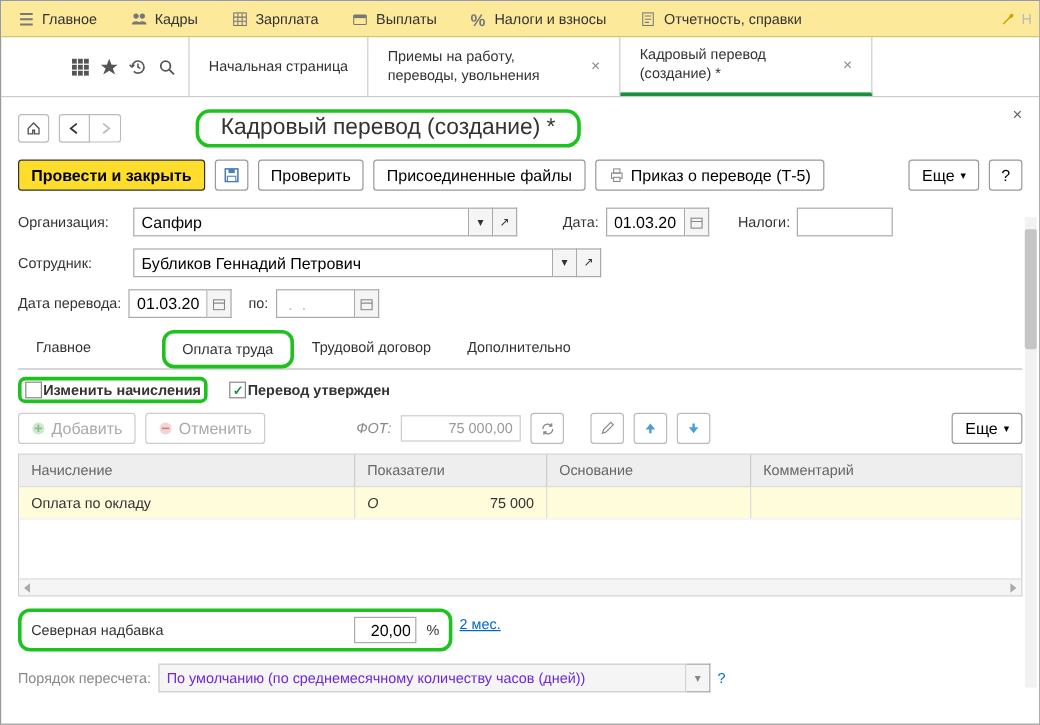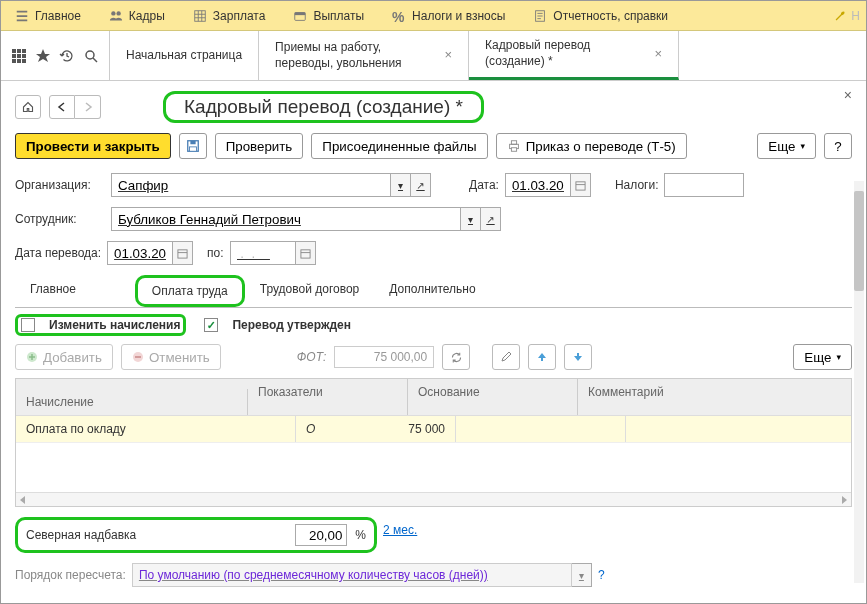--- a/index.html
+++ b/index.html
@@ -5,21 +5,21 @@
   * { box-sizing: border-box; margin: 0; padding: 0; }
   body { font-family: Arial, sans-serif; font-size: 12px; color: #333; background: #fff; width: 867px; height: 604px; overflow: hidden; border: 1px solid #999; }
   
   
   .topbar { background: #fce99a; height: 30px; display: flex; align-items: center; border-bottom: 1px solid #d4c77a; }
   .topbar-item { display: flex; align-items: center; padding: 0 14px; height: 100%; gap: 6px; cursor: pointer; }
   .topbar-icon { width: 14px; height: 14px; color: #777; }
   .topbar-right { margin-left: auto; display: flex; align-items: center; padding: 0 6px; color: #888; }
   
   
-  .tabsbar { height: 50px; display: flex; align-items: stretch; border-bottom: 1px solid #ccc; }
+  .tabsbar { height: 50px; display: flex; align-items: stretch; border-bottom: 1px solid #ccc; padding-left: 48px; }
   .tabs-left { display: flex; align-items: center; gap: 8px; padding: 0 10px; border-right: 1px solid #ccc; }
   .tabs-left-icon { width: 16px; height: 16px; color: #555; cursor: pointer; }
   .tab { display: flex; align-items: center; padding: 0 16px; border-right: 1px solid #ccc; cursor: pointer; line-height: 1.3; max-width: 210px; }
   .tab.active { border-bottom: 3px solid #1a8f3e; }
   .tab-close { margin-left: 8px; color: #888; font-size: 13px; cursor: pointer; }
   
   
   .content { padding: 10px 14px 0 14px; position: relative; }
   .close-x { position: absolute; top: 6px; right: 14px; color: #666; font-size: 14px; cursor: pointer; }
   
@@ -29,46 +29,46 @@
   
   .toolbar-row { display: flex; align-items: center; gap: 8px; margin-bottom: 14px; }
   .btn { height: 26px; padding: 0 10px; border: 1px solid #999; border-radius: 3px; background: #fff; display: inline-flex; align-items: center; gap: 5px; cursor: pointer; }
   .btn-yellow { background: #ffdd2d; border: 1px solid #333; font-weight: bold; }
   .btn-icon-only { width: 28px; padding: 0; justify-content: center; }
   .spacer { flex: 1; }
   
   .form-row { display: flex; align-items: center; gap: 6px; margin-bottom: 10px; }
   .form-label { }
   .input { height: 24px; border: 1px solid #aaa; padding: 0 6px; background: #fff; }
-  .input-group { display: flex; text-decoration: underline; }
+  .input-group { display: flex; }
   .input-btn { width: 20px; height: 24px; border: 1px solid #aaa; border-left: none; background: #f5f5f5; display: flex; align-items: center; justify-content: center; cursor: pointer; font-size: 10px; }
   .date-input { width: 66px; }
   .date-empty { color: #bbb; }
   
   
   .inner-tabs { display: flex; border-bottom: 1px solid #bbb; margin-bottom: 6px; margin-top: 4px; }
   .inner-tab { padding: 6px 14px; border: 1px solid transparent; border-bottom: none; cursor: pointer; }
   .inner-tab.active { border: 3px solid #1ec21e; border-radius: 10px; margin-left: 44px; }
   
   .check-row { display: flex; align-items: center; gap: 18px; margin: 6px 0 8px 0; }
-  .chk { display: flex; align-items: center; gap: 14px; }
+  .chk { display: flex; align-items: center; gap: 1px; }
   .chk-box { width: 14px; height: 14px; border: 1px solid #888; display: inline-flex; align-items: center; justify-content: center; font-size: 11px; color: #1a8f3e; font-weight: bold; }
   .chk-outer-green { border: 3px solid #1ec21e; border-radius: 6px; padding: 1px 3px; }
   
   .action-row { display: flex; align-items: center; gap: 8px; margin-bottom: 8px; }
   .btn-disabled { color: #aaa; border-color: #ccc; cursor: default; }
   .fot-label { color: #888; font-style: italic; }
   .fot-val { width: 100px; text-align: right; border: 1px solid #ccc; padding: 3px 6px; color: #999; }
   .icon-btn { width: 28px; height: 26px; border: 1px solid #bbb; border-radius: 3px; display: flex; align-items: center; justify-content: center; cursor: pointer; color: #666; }
   
   
   .table { border: 1px solid #ccc; }
   .thead { display: flex; background: #eee; }
   .th { padding: 6px 10px; border-right: 1px solid #ccc; color: #666; }
-  .th1 { width: 232px; margin-top: 10px; } .th2 { width: 160px; } .th3 { width: 170px; } .th4 { flex: 1; border-right: none; }
+  .th1 { width: 280px; } .th2 { width: 160px; } .th3 { width: 170px; } .th4 { flex: 1; border-right: none; }
   .trow { display: flex; background: #fffcdc; }
   .td { padding: 6px 10px; border-right: 1px solid #ddd; border-top: 1px solid #ddd; }
   .td1 { width: 280px; } .td2 { width: 160px; font-style: italic; display: flex; justify-content: space-between; } .td3 { width: 170px; } .td4 { flex: 1; border-right: none; }
   .tbl-pad { height: 50px; border-top: 1px solid #eee; }
   .tbl-scroll { height: 14px; background: #f5f5f5; border-top: 1px solid #ddd; display:flex; align-items:center; padding: 0 4px; }
   .tbl-scroll::before, .tbl-scroll::after { content: ''; width: 0; height: 0; border-top: 4px solid transparent; border-bottom: 4px solid transparent; }
   .tbl-scroll::before { border-right: 5px solid #aaa; margin-right: auto; }
   .tbl-scroll::after { border-left: 5px solid #aaa; margin-left: auto; }
   
   .bottom-field { display: flex; align-items: center; gap: 8px; margin-top: 10px; border: 3px solid #1ec21e; border-radius: 10px; padding: 4px 8px; width: 362px; }

